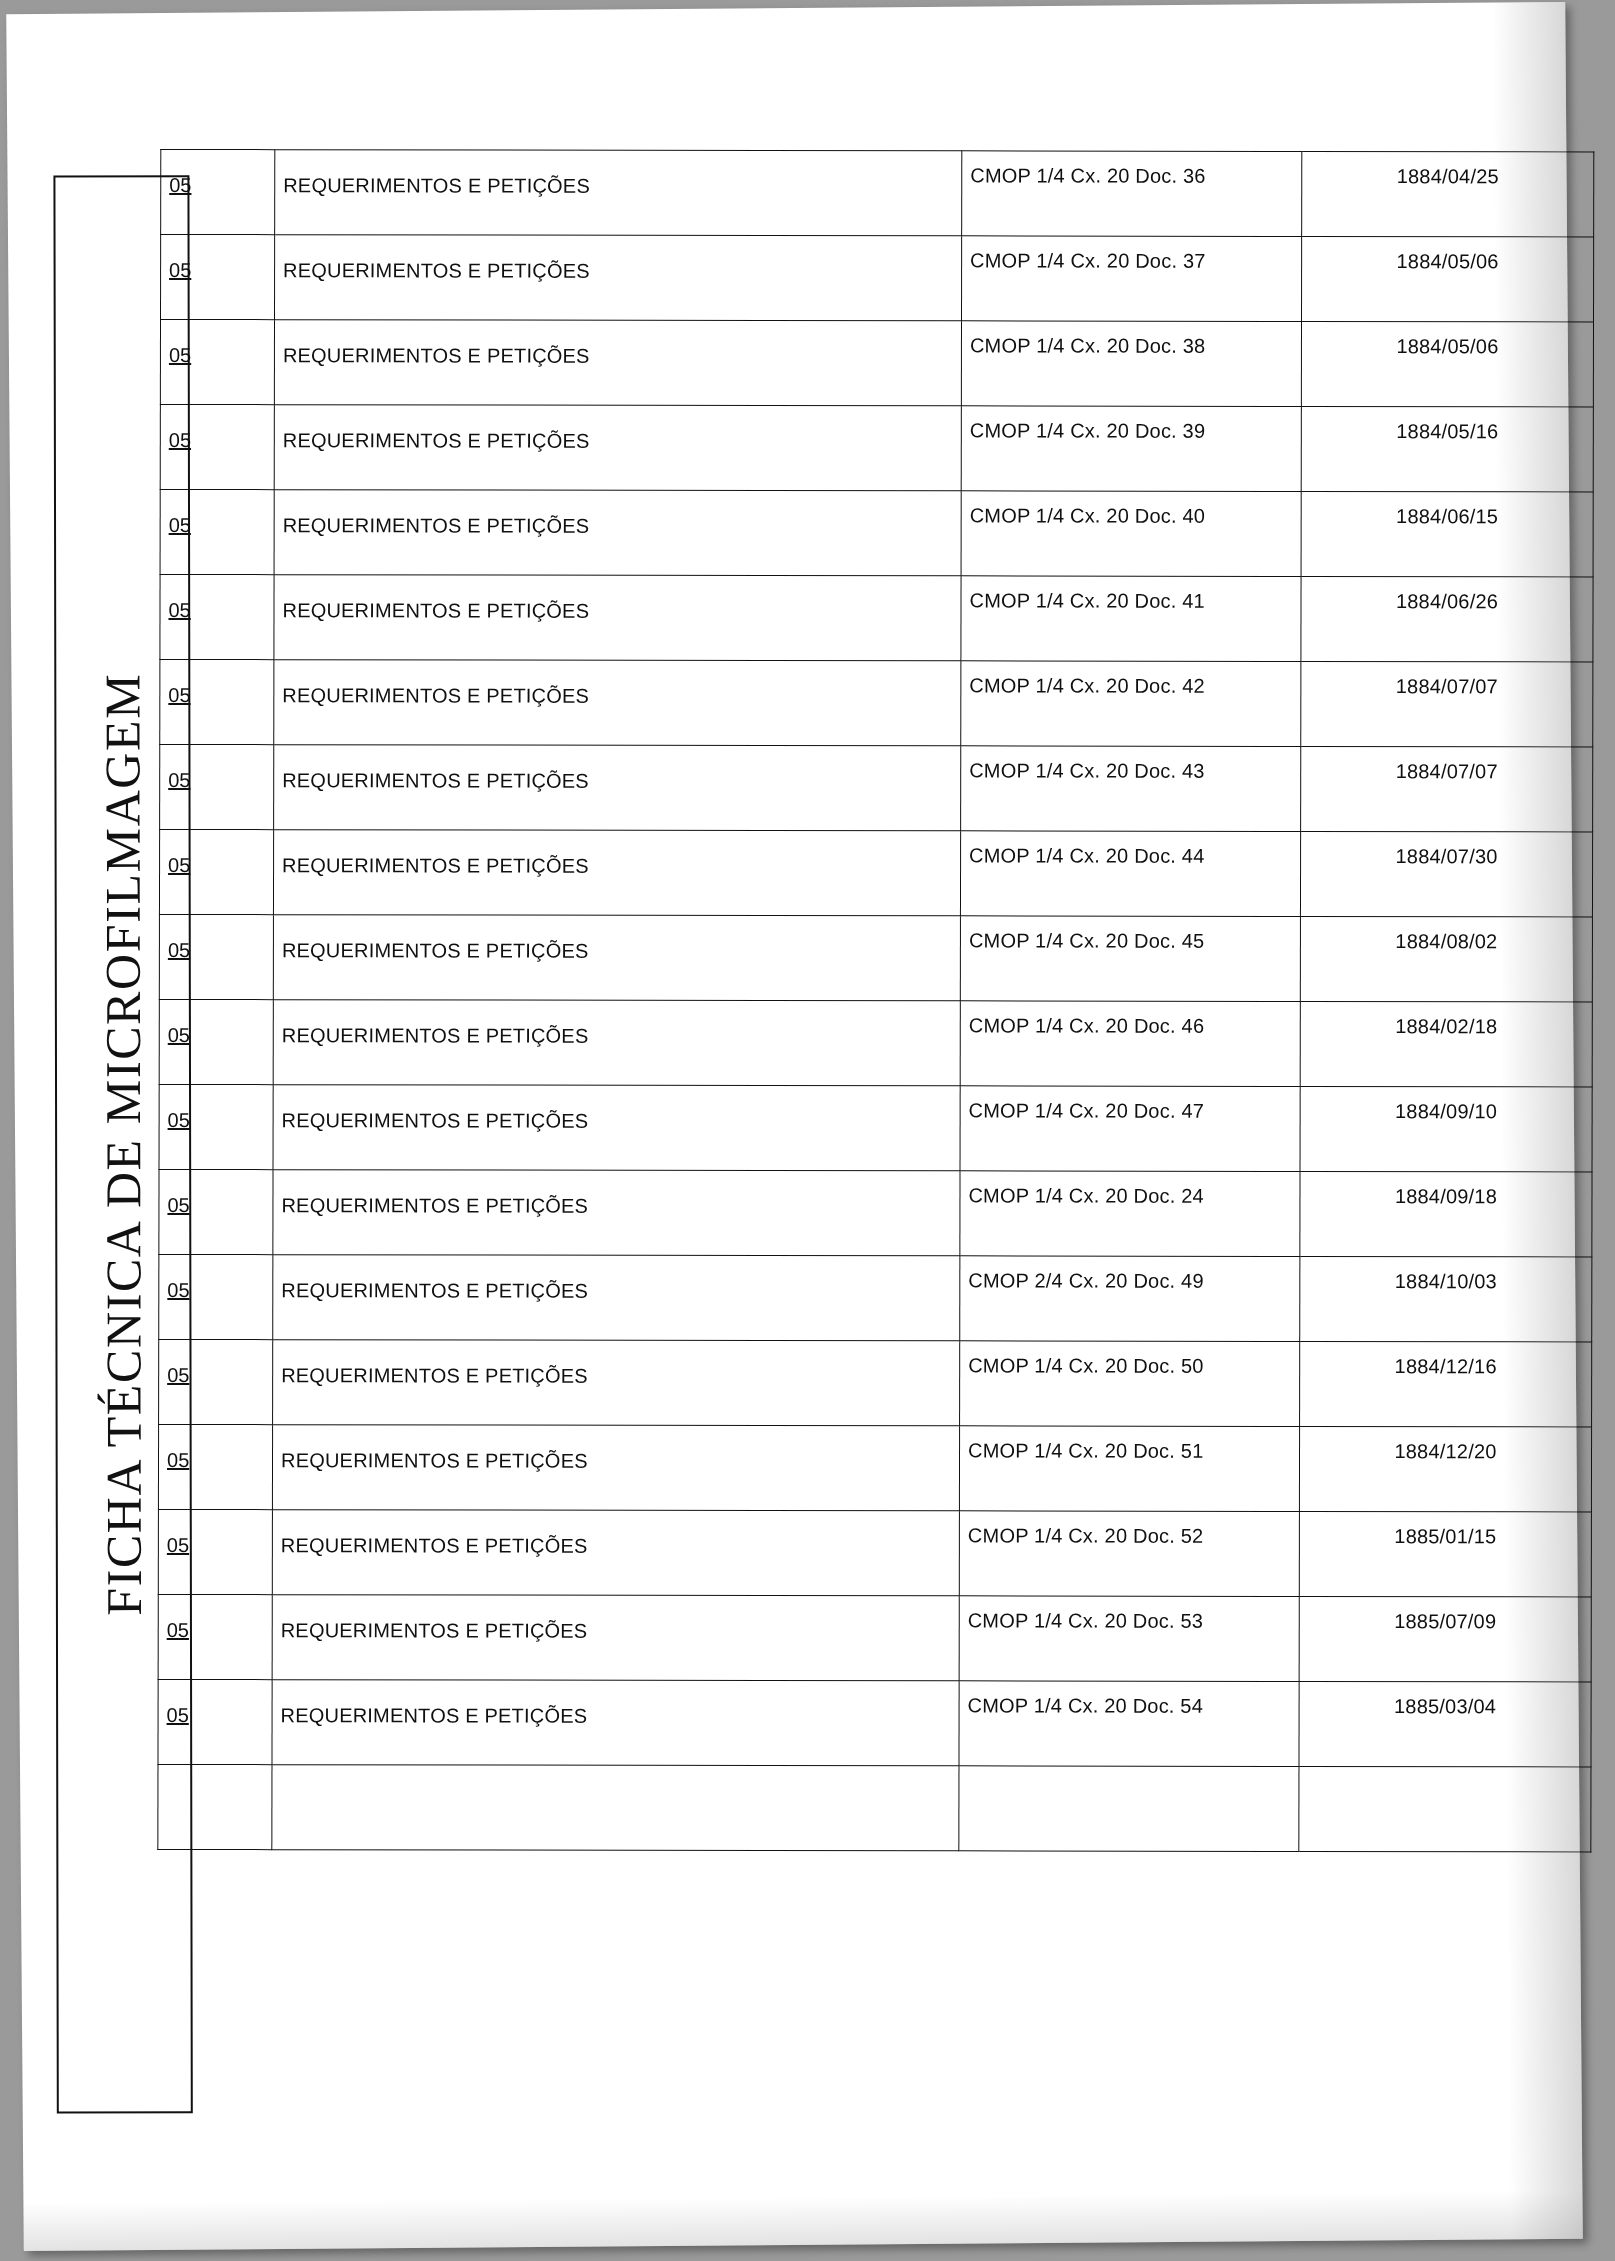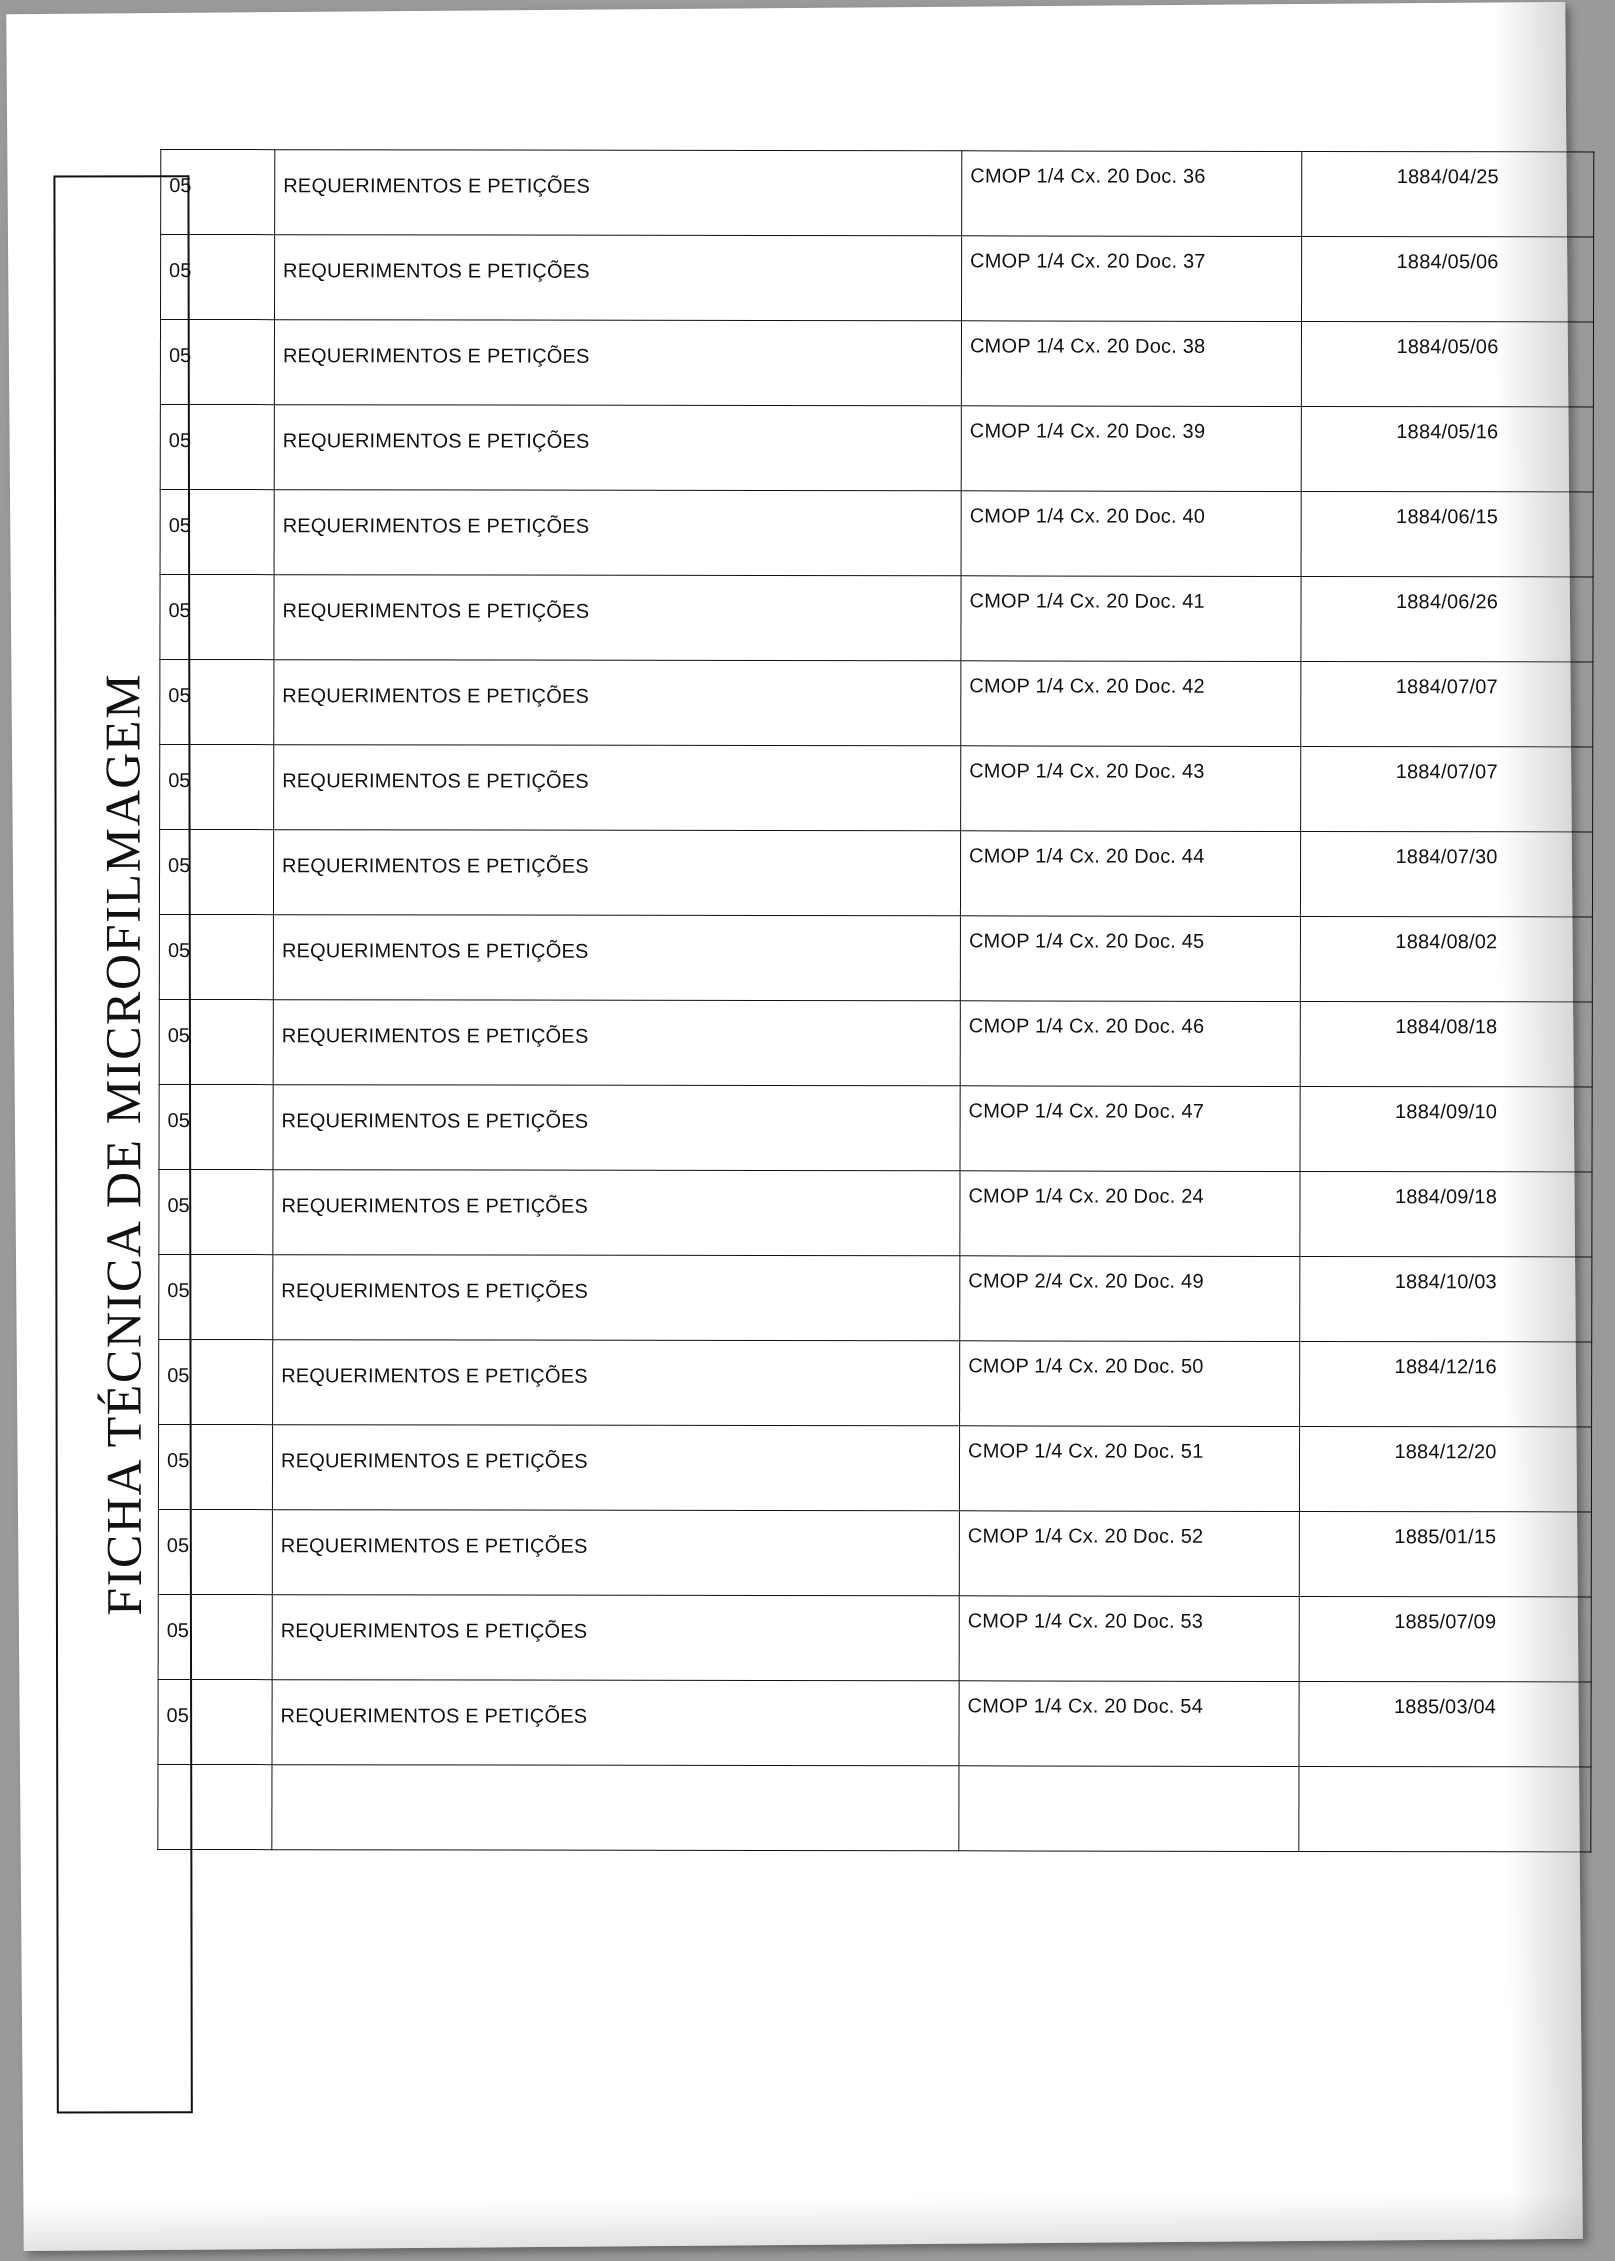--- a/index.html
+++ b/index.html
@@ -88,20 +88,21 @@
     padding: 0 8px;
     font-size: 20px;
     color: #101010;
     font-family: "Liberation Sans", sans-serif;
   }
   td.col-code {
     width: 97px;
     text-align: left;
     padding-left: 18px;
     font-size: 21px;
+    text-decoration: underline;
   }
   td.col-desc {
     width: 670px;
     text-align: left;
     padding-left: 22.6px;
     letter-spacing: 0.2px;
   }
   td.col-ref {
     width: 323px;
     text-align: left;
@@ -284,21 +285,21 @@
           <td class="col-code">
             <span class="cell-inner">05</span>
           </td>
           <td class="col-desc">
             <span class="cell-inner">REQUERIMENTOS E PETIÇÕES</span>
           </td>
           <td class="col-ref">
             <span class="cell-inner">CMOP 1/4 Cx. 20 Doc. 46</span>
           </td>
           <td class="col-date">
-            <span class="cell-inner">1884/08/18</span>
+            <span class="cell-inner">1884/02/18</span>
           </td>
         </tr>
         <tr>
           <td class="col-code">
             <span class="cell-inner">05</span>
           </td>
           <td class="col-desc">
             <span class="cell-inner">REQUERIMENTOS E PETIÇÕES</span>
           </td>
           <td class="col-ref">

